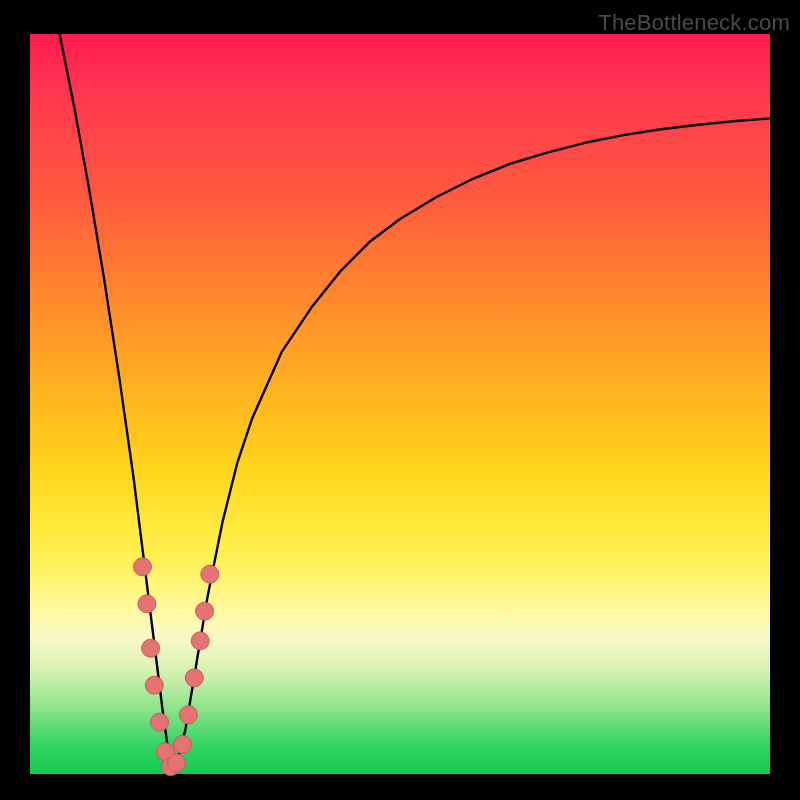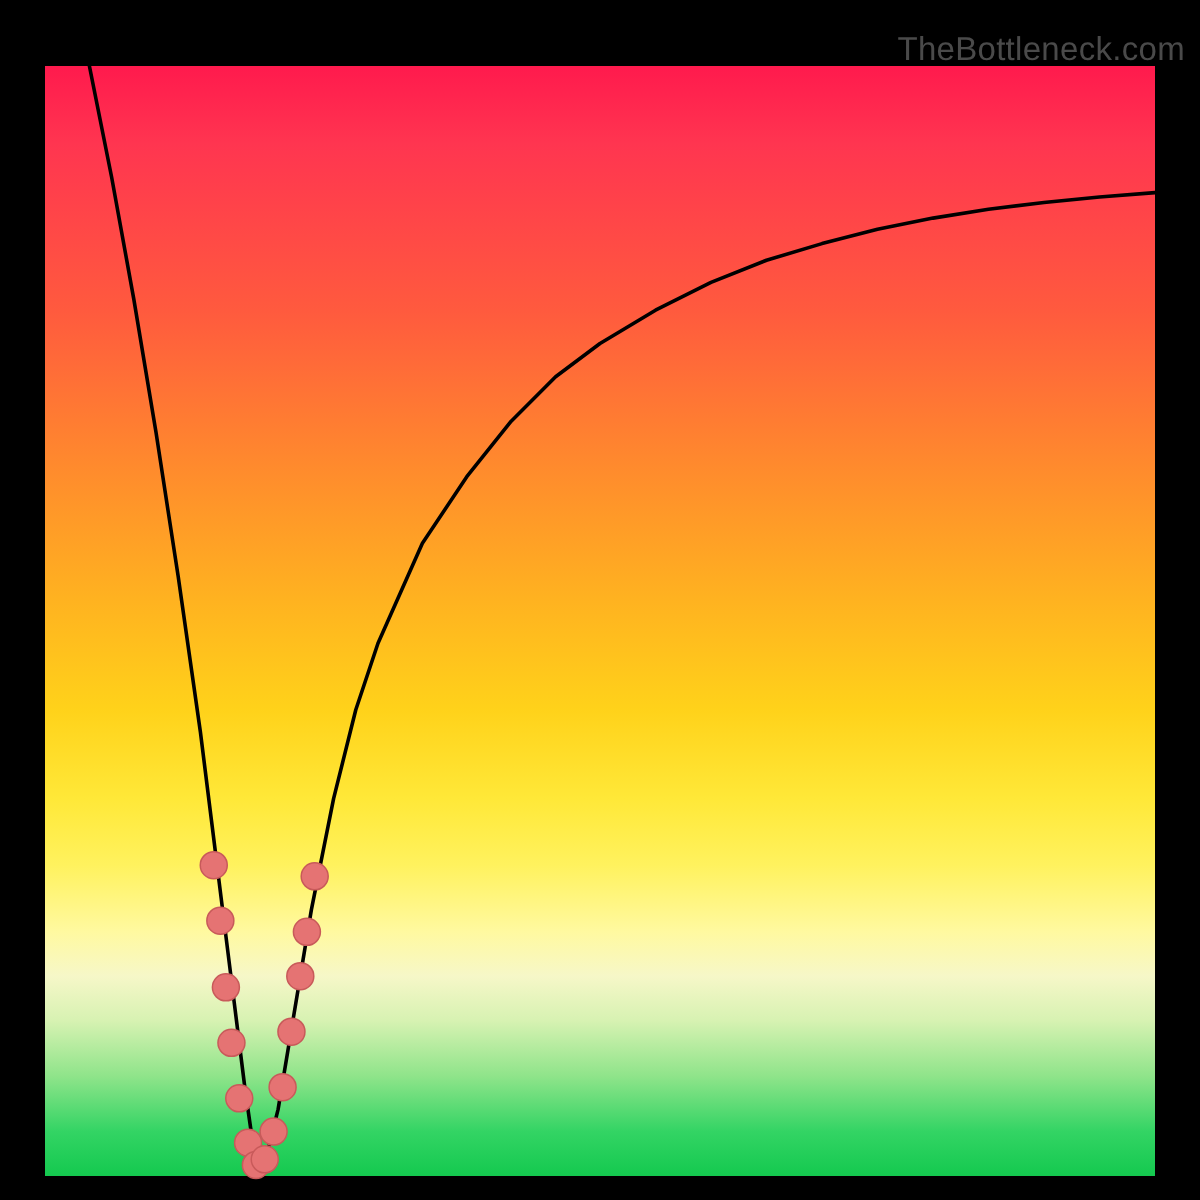--- a/index.html
+++ b/index.html
@@ -7,21 +7,21 @@
     padding: 0;
     width: 800px;
     height: 800px;
     overflow: hidden;
     background: #000;
     font-family: Arial, Helvetica, sans-serif;
   }
   .frame {
     position: absolute;
     left: 0;
-    top: 14px;
+    top: 4px;
     width: 800px;
     height: 652px;
     background: #000;
   }
   .plot {
     position: absolute;
     
     left: 30px;
     top: 30px;
     width: 740px;

